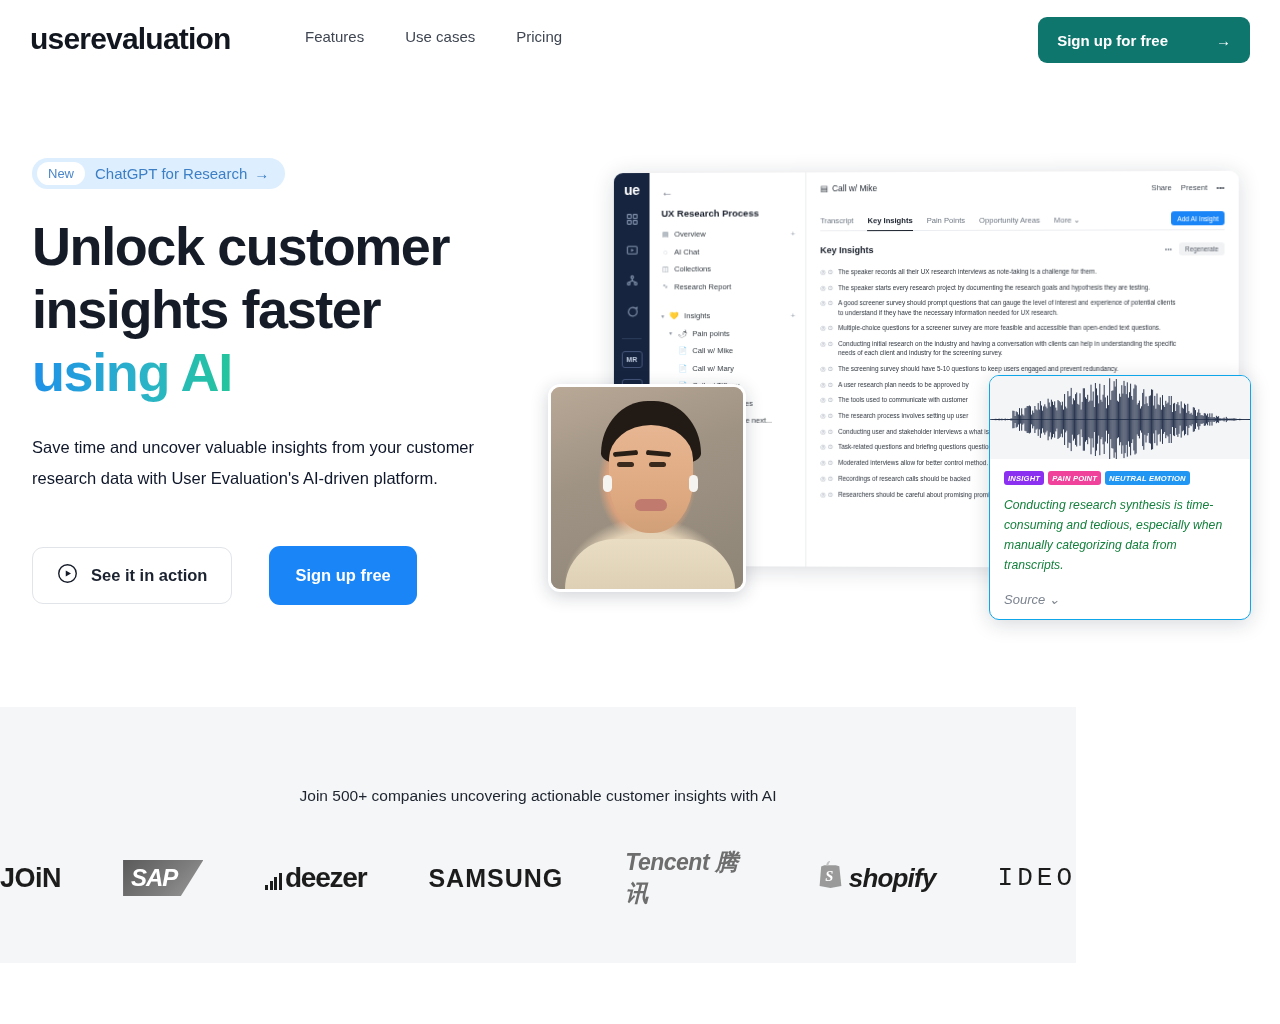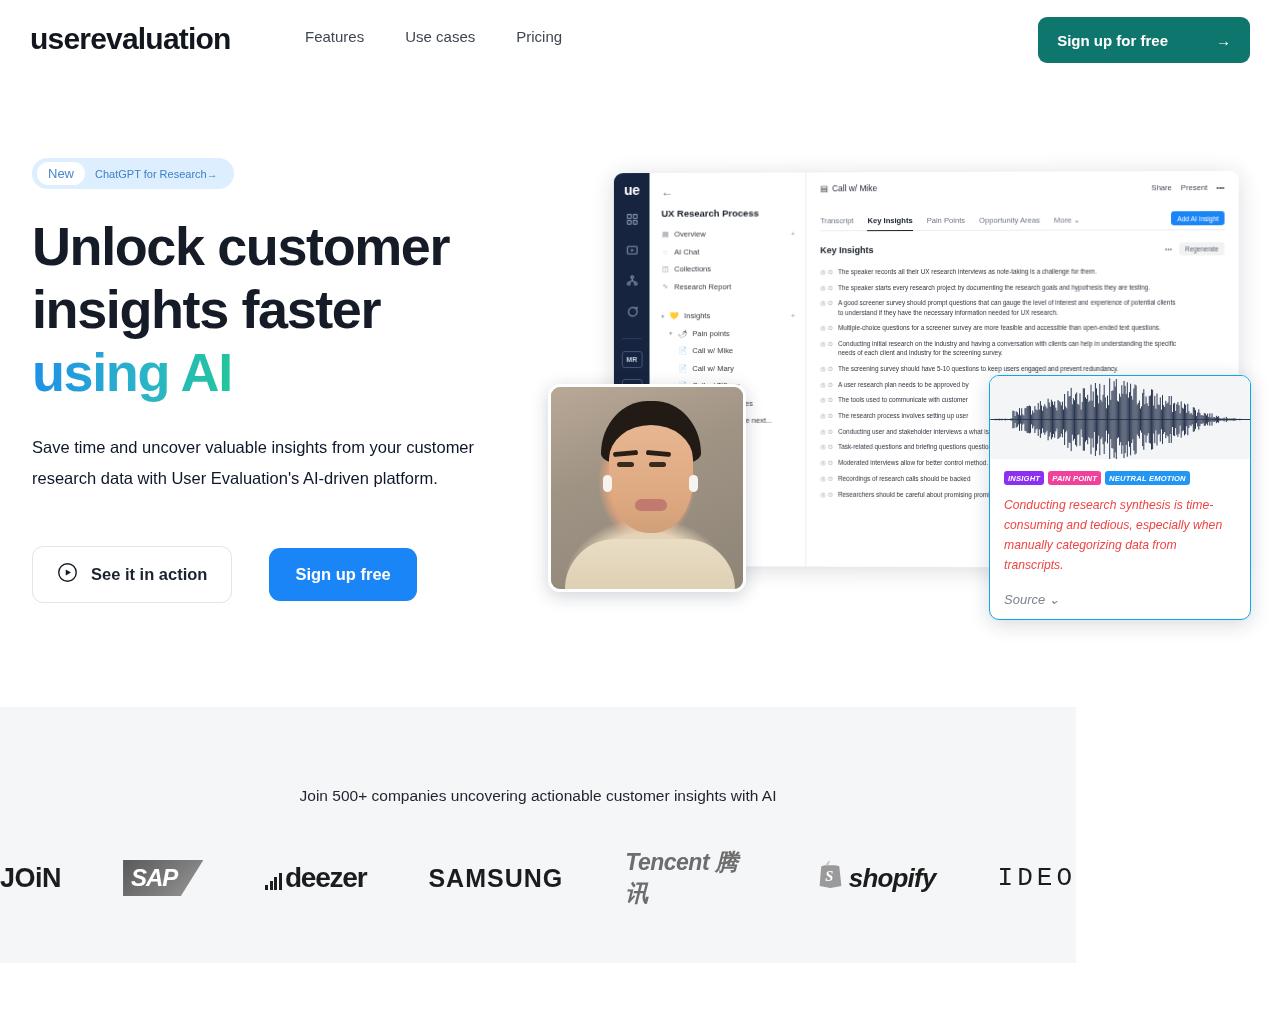--- a/index.html
+++ b/index.html
@@ -47,22 +47,22 @@
   .badge {
     display: inline-flex; align-items: center; gap: 10px;
     background: #ddeeff; border-radius: 999px;
     padding: 5px 16px 5px 5px; height: 31px;
   }
   .badge-new {
     background: #ffffff; color: #4b87c9; border-radius: 999px;
     font-size: 13px; font-weight: 500; padding: 4px 11px;
   }
   .badge-text {
-    font-size: 11px; color: #3d7fc4; font-weight: 500;
-    display: flex; align-items: center; 
+    font-size: 15px; color: #3d7fc4; font-weight: 500;
+    display: flex; align-items: center; gap: 7px;
   }
   .headline {
     margin-top: 26px;
     font-size: 54px; line-height: 63px; font-weight: 700;
     letter-spacing: -1.4px; color: #151c28;
   }
   .grad {
     background: linear-gradient(90deg, #1e90e8 0%, #2bb3c9 55%, #23c59c 100%);
     -webkit-background-clip: text; background-clip: text;
     -webkit-text-fill-color: transparent; color: #23c59c;
@@ -72,21 +72,21 @@
     font-size: 16.5px; line-height: 31px; color: #0f172a;
   }
   .cta-row { margin-top: 52px; display: flex; gap: 37px; align-items: center; }
   .btn-secondary {
     height: 57px; padding: 0 24px; display: flex; align-items: center; gap: 13px;
     background: #fff; border: 1px solid #e1e4e9; border-radius: 11px;
     font-family: inherit; font-size: 16.5px; font-weight: 700; color: #1b2230;
     cursor: pointer;
   }
   .btn-primary {
-    height: 53px; padding: 4px 26px; display: flex; align-items: center;
+    height: 59px; padding: 4px 26px; display: flex; align-items: center;
     background: #1a85f7; border: none; border-radius: 11px;
     font-family: inherit; font-size: 16.5px; font-weight: 700; color: #fff;
     cursor: pointer;
   }
 
   
   .mock { position: absolute; left: 612px; top: 172px; width: 640px; height: 460px; }
   .mock-window {
     position: absolute; left: 0; top: 0; width: 625px; height: 395px;
     background: #fff; border-radius: 9px;
@@ -196,21 +196,21 @@
   .ocard {
     position: absolute; left: 377px; top: 203px; width: 262px; height: 245px;
     background: #fff; border-radius: 10px; overflow: hidden;
     box-shadow: 0 4px 20px rgba(20,30,50,.17); border: 1px solid #0ea5e9; font-style: italic;
   }
   .wave { height: 83px; background: #f4f5f7; position: relative; overflow: hidden; }
   .wave svg { position: absolute; left: 0; top: 0; }
   .ocard-body { padding: 12px 14px 0 14px; }
   .tags { display: flex; gap: 4px; margin-bottom: 10px; }
   .tag { font-size: 7.6px; font-weight: 700; color: #fff; padding: 2.5px 4px; border-radius: 3px; letter-spacing: .2px; }
-  .ocard-text { font-size: 12.2px; line-height: 20px; color: #ef4444; }
+  .ocard-text { font-size: 12.2px; line-height: 20px; color: #15803d; }
   .ocard-src { margin-top: 17px; font-size: 13px; color: #7b838e; }
 
   
   .logos-sec {
     position: absolute; left: 0; top: 707px; width: 1076px; height: 256px;
     background: #f5f6f8;
   }
   .logos-head {
     text-align: center; margin-top: 80px;
     font-size: 15.5px; color: #1d242e;

